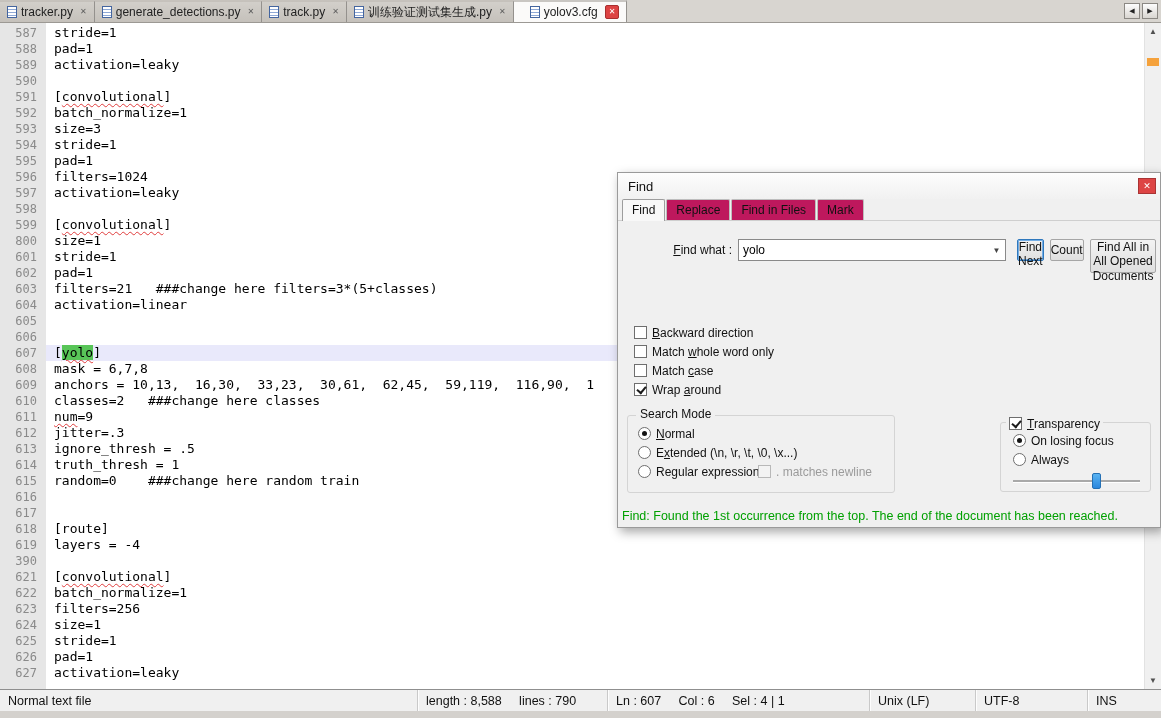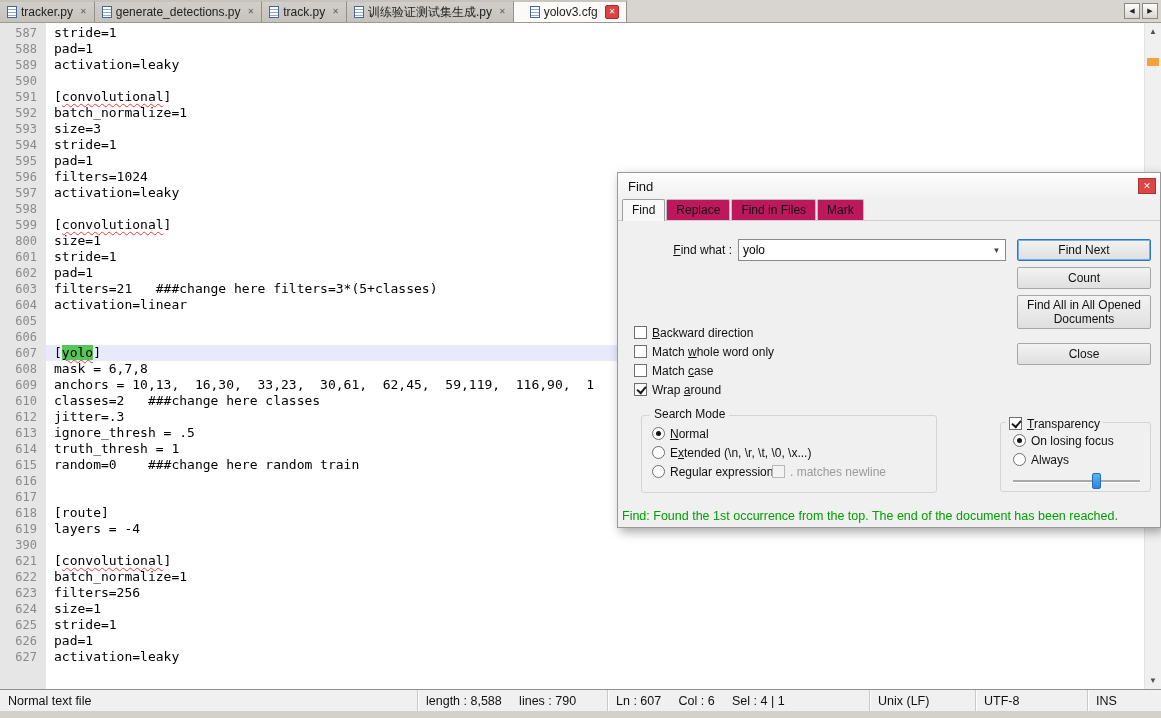--- a/index.html
+++ b/index.html
@@ -68,21 +68,21 @@
 
   .fd-label { position:absolute; left:0; top:70px; width:114px; text-align:right; }
   .combo { position:absolute; left:120px; top:114px; width:268px; height:22px; background:#fff;
            border:1px solid #898989; display:flex; }
   .combo-input { flex:1; border:none; outline:none; background:transparent; padding:0 4px;
                  font:12px "Liberation Sans", sans-serif; }
   .combo-arrow { width:17px; display:flex; align-items:center; justify-content:center;
                  font-size:8px; color:#444; }
 
   .fd-buttons { position:absolute; left:399px; top:66px; width:134px; display:flex;
-                flex-direction:column; gap:6px; }
+                gap:6px; }
   .fd-btn { height:22px; font:12px "Liberation Sans", sans-serif; color:#111;
             background:linear-gradient(#f3f3f3,#dfdfdf); border:1px solid #a6a6a6; border-radius:2px; }
   .fd-btn.tall { height:34px; white-space:normal; line-height:1.2; padding:0 2px; }
   .fd-btn.default { border:1px solid #2f78bd; box-shadow:inset 0 0 0 1px #74aee6; }
   .fd-btn.close-gap { margin-top:8px; }
 
   .fd-options { position:absolute; left:16px; top:150px; }
   .check-row, .radio-row { display:flex; align-items:center; gap:5px; height:19px; white-space:pre; }
   .checkbox { width:13px; height:13px; flex:none; background:#fff; border:1px solid #6e6e6e; position:relative; }
   .checkbox.checked::after { content:""; position:absolute; left:2px; top:2px; width:7px; height:4px;
@@ -91,21 +91,21 @@
   .radiobox { width:13px; height:13px; flex:none; background:#fff; border:1px solid #6e6e6e;
               border-radius:50%; position:relative; }
   .radiobox.selected::after { content:""; position:absolute; left:3px; top:3px; width:5px; height:5px;
                               border-radius:50%; background:#141414; }
   .check-row.disabled { color:#9b9b9b; }
   .check-row.disabled .checkbox { border-color:#b8b8b8; background:#f3f3f3; }
   .ak { text-decoration:underline; }
 
   .groupbox { position:absolute; border:1px solid #d4d4d4; border-radius:3px; }
   .groupbox-title { position:absolute; top:-9px; left:8px; background:#f0f0f0; padding:0 4px; }
-  .sm-group { left:23px; top:242px; width:296px; height:78px;text-align:right; }
+  .sm-group { left:9px; top:242px; width:268px; height:78px;text-align:right; }
   .sm-radios { position:absolute; left:10px; top:8px; }
   .sm-newline { position:absolute; left:130px; top:46px; }
   .tr-group { left:382px; top:249px; width:151px; height:70px; }
   .tr-chip { position:absolute; left:388px; top:241px; background:#f0f0f0; padding:0 3px; }
   .tr-radios { position:absolute; left:12px; top:8px; }
   .slider { position:absolute; left:12px; right:10px; top:50px; height:16px; }
   .slider-track { position:absolute; left:0; right:0; top:7px; height:2px; background:#a9a9a9;
                   box-shadow:0 1px 0 #fff; }
   .slider-handle { position:absolute; top:0; width:9px; height:16px; margin-left:-4px;
                    background:linear-gradient(#5ab4f2,#2b87dd); border:1px solid #2470b4; border-radius:2px; }
@@ -182,20 +182,21 @@
         <div class="line"><span class="ln">601</span><span class="code"><span>stride=1</span></span></div>
         <div class="line"><span class="ln">602</span><span class="code"><span>pad=1</span></span></div>
         <div class="line"><span class="ln">603</span><span class="code"><span>filters=21   ###change here filters=3*(5+classes)</span></span></div>
         <div class="line"><span class="ln">604</span><span class="code"><span>activation=linear</span></span></div>
         <div class="line"><span class="ln">605</span><span class="code"></span></div>
         <div class="line"><span class="ln">606</span><span class="code"></span></div>
         <div class="line current"><span class="ln">607</span><span class="code"><span>[</span><span class="match misspell">yolo</span><span>]</span></span></div>
         <div class="line"><span class="ln">608</span><span class="code"><span>mask = 6,7,8</span></span></div>
         <div class="line"><span class="ln">609</span><span class="code"><span>anchors = 10,13,  16,30,  33,23,  30,61,  62,45,  59,119,  116,90,  1</span></span></div>
         <div class="line"><span class="ln">610</span><span class="code"><span>classes=2   ###change here classes</span></span></div>
+        <div class="line"><span class="ln">611</span><span class="code"><span class="misspell">num</span><span>=9</span></span></div>
         <div class="line"><span class="ln">612</span><span class="code"><span>jitter=.3</span></span></div>
         <div class="line"><span class="ln">613</span><span class="code"><span>ignore_thresh = .5</span></span></div>
         <div class="line"><span class="ln">614</span><span class="code"><span>truth_thresh = 1</span></span></div>
         <div class="line"><span class="ln">615</span><span class="code"><span>random=0    ###change here random train</span></span></div>
         <div class="line"><span class="ln">616</span><span class="code"></span></div>
         <div class="line"><span class="ln">617</span><span class="code"></span></div>
         <div class="line"><span class="ln">618</span><span class="code"><span>[route]</span></span></div>
         <div class="line"><span class="ln">619</span><span class="code"><span>layers = -4</span></span></div>
         <div class="line"><span class="ln">390</span><span class="code"></span></div>
         <div class="line"><span class="ln">621</span><span class="code"><span>[</span><span class="misspell">convolutional</span><span>]</span></span></div>

